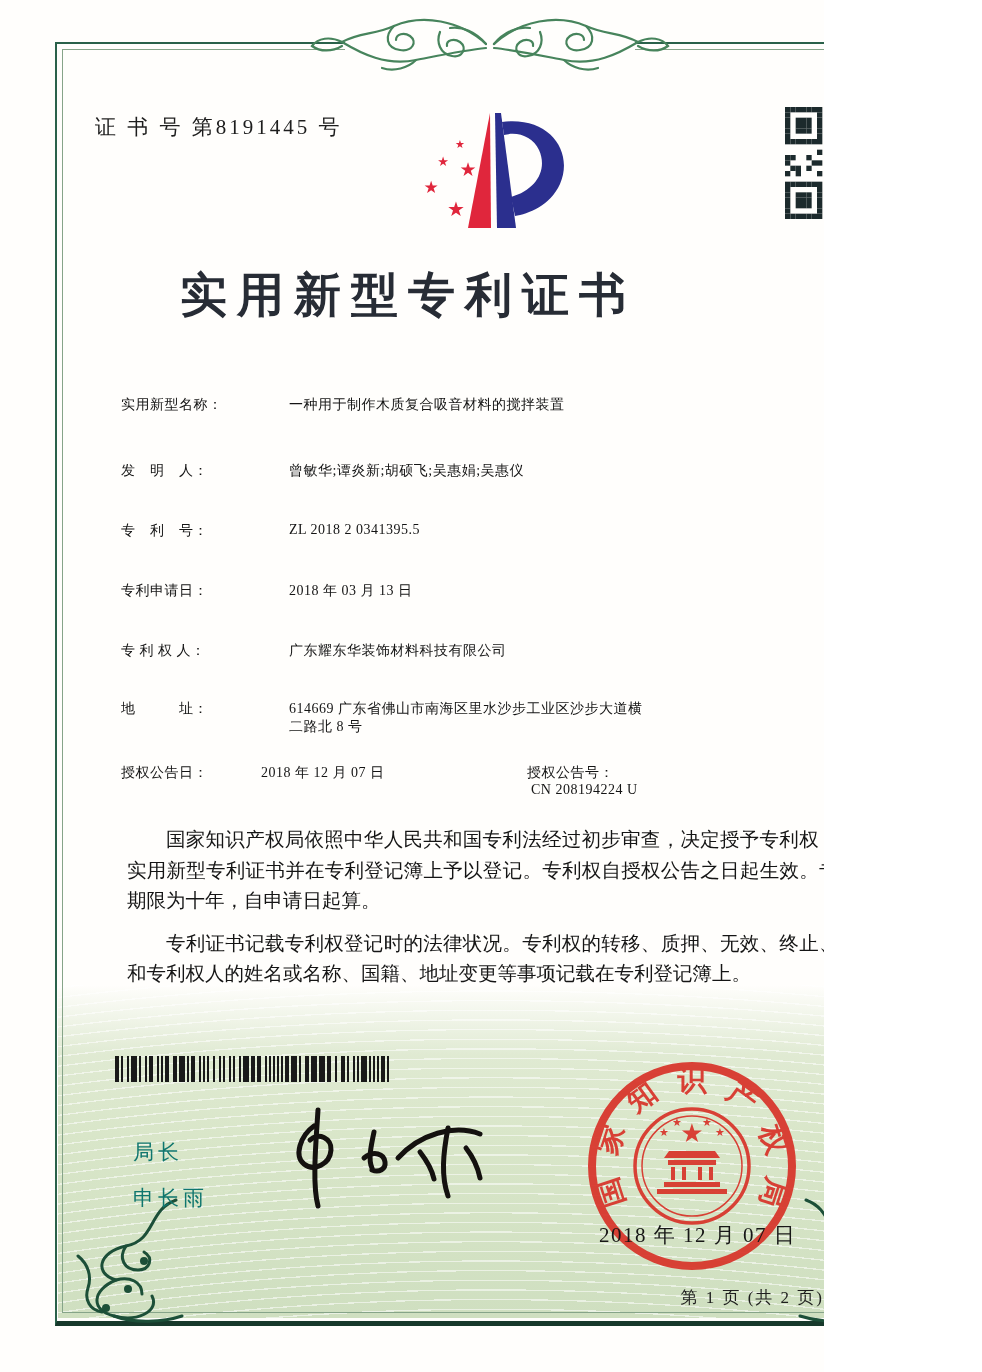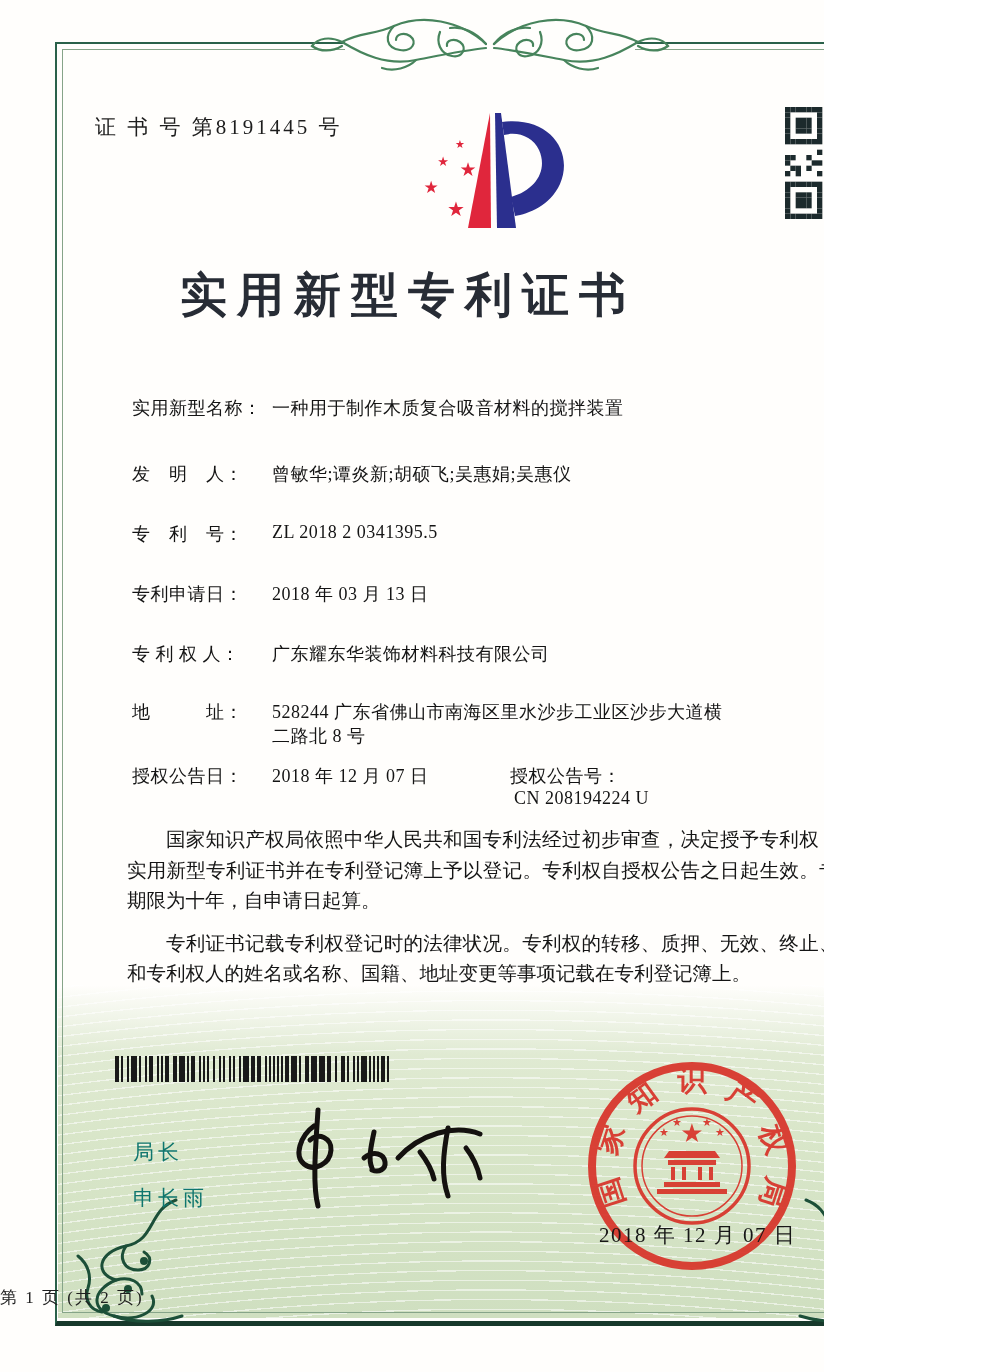--- a/index.html
+++ b/index.html
@@ -18,35 +18,35 @@
   .wave-bg{left:58px;top:985px;width:866px;height:333px;z-index:0;
     background:
       repeating-radial-gradient(1400px 900px at 50% 1500px,
         rgba(255,255,255,0) 0 13px, rgba(255,255,255,.55) 13px 15px),
       linear-gradient(to bottom, rgba(216,229,200,0) 0, rgba(216,229,200,.8) 70px,
         #d9e6c9 150px, #cfdfc0 100%);
   }
   .cert-no{left:95px;top:113px;font-size:21px;letter-spacing:3px;color:#1d1d1d;z-index:2;}
   .title{left:0;right:8px;top:264px;text-align:center;font-size:47px;font-weight:700;
     letter-spacing:10px;color:#272c35;z-index:2;}
-  .field-row{left:132px;display:flex;font-size:18px;color:#141414;z-index:2;letter-spacing:.5px;}
+  .field-row{left:121px;display:flex;font-size:14px;color:#141414;z-index:2;letter-spacing:.5px;gap:28px;}
   .f-label{display:inline-block;width:136px;flex:none;}
   .f-value{margin-left:4px;}
   .addr-line{display:block;}
   .grant-first{display:flex;width:378px;flex:none;}
   .grant-second{display:flex;flex-direction:column;}
   .paras{left:115px;top:813px;width:775px;z-index:2;}
   .paras p{margin:12px;text-indent:2em;font-size:19.5px;line-height:30.5px;
     text-align:justify;color:#151515;}
   .barcode{left:115px;top:1056px;z-index:2;}
   .who{left:115px;font-size:21px;letter-spacing:4px;color:#0f766e;z-index:2;margin-left:18px;}
   .signature{left:252px;top:1104px;z-index:2;}
   .seal{left:582px;top:1056px;z-index:2;}
   .seal-date{left:599px;top:1221px;font-size:21px;letter-spacing:1.5px;color:#171717;z-index:3;}
-  .footer{left:0;right:0;top:1286px;text-align:left;font-size:17px;letter-spacing:2px;
+  .footer{left:0;right:0;top:1286px;text-align:right;font-size:17px;letter-spacing:2px;
     color:#1e1e1e;z-index:2;}
   .flourish{left:290px;top:2px;z-index:1;}
   .corner{z-index:1;}
   svg{display:block;}
 </style>
 </head>
 <body>
 
 <div class="cert">
 
@@ -356,21 +356,21 @@
     <span class="f-label">专利申请日：</span>
     <span class="f-value">2018 年 03 月 13 日</span>
   </div>
   <div class="abs field-row" style="top:642px">
     <span class="f-label">专 利 权 人：</span>
     <span class="f-value">广东耀东华装饰材料科技有限公司</span>
   </div>
   <div class="abs field-row" style="top:700px">
     <span class="f-label">地　　　址：</span>
     <span class="f-value">
-      <span class="addr-line">528244 广东省佛山市南海区里水沙步工业区沙步大道横</span>
+      <span class="addr-line">614669 广东省佛山市南海区里水沙步工业区沙步大道横</span>
       <span class="addr-line">二路北 8 号</span>
     </span>
   </div>
   <div class="abs field-row" style="top:764px">
     <span class="grant-first">
       <span class="f-label">授权公告日：</span>
       <span class="f-value">2018 年 12 月 07 日</span>
     </span>
     <span class="grant-second">
       <span>授权公告号：</span>

